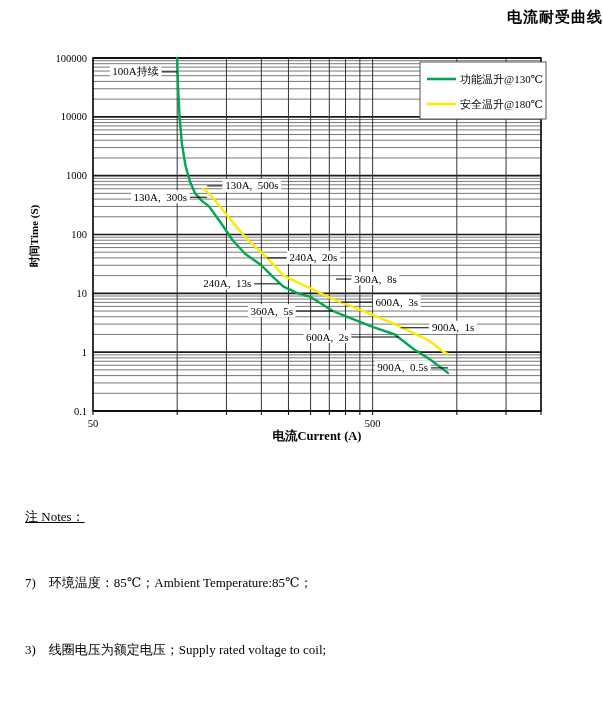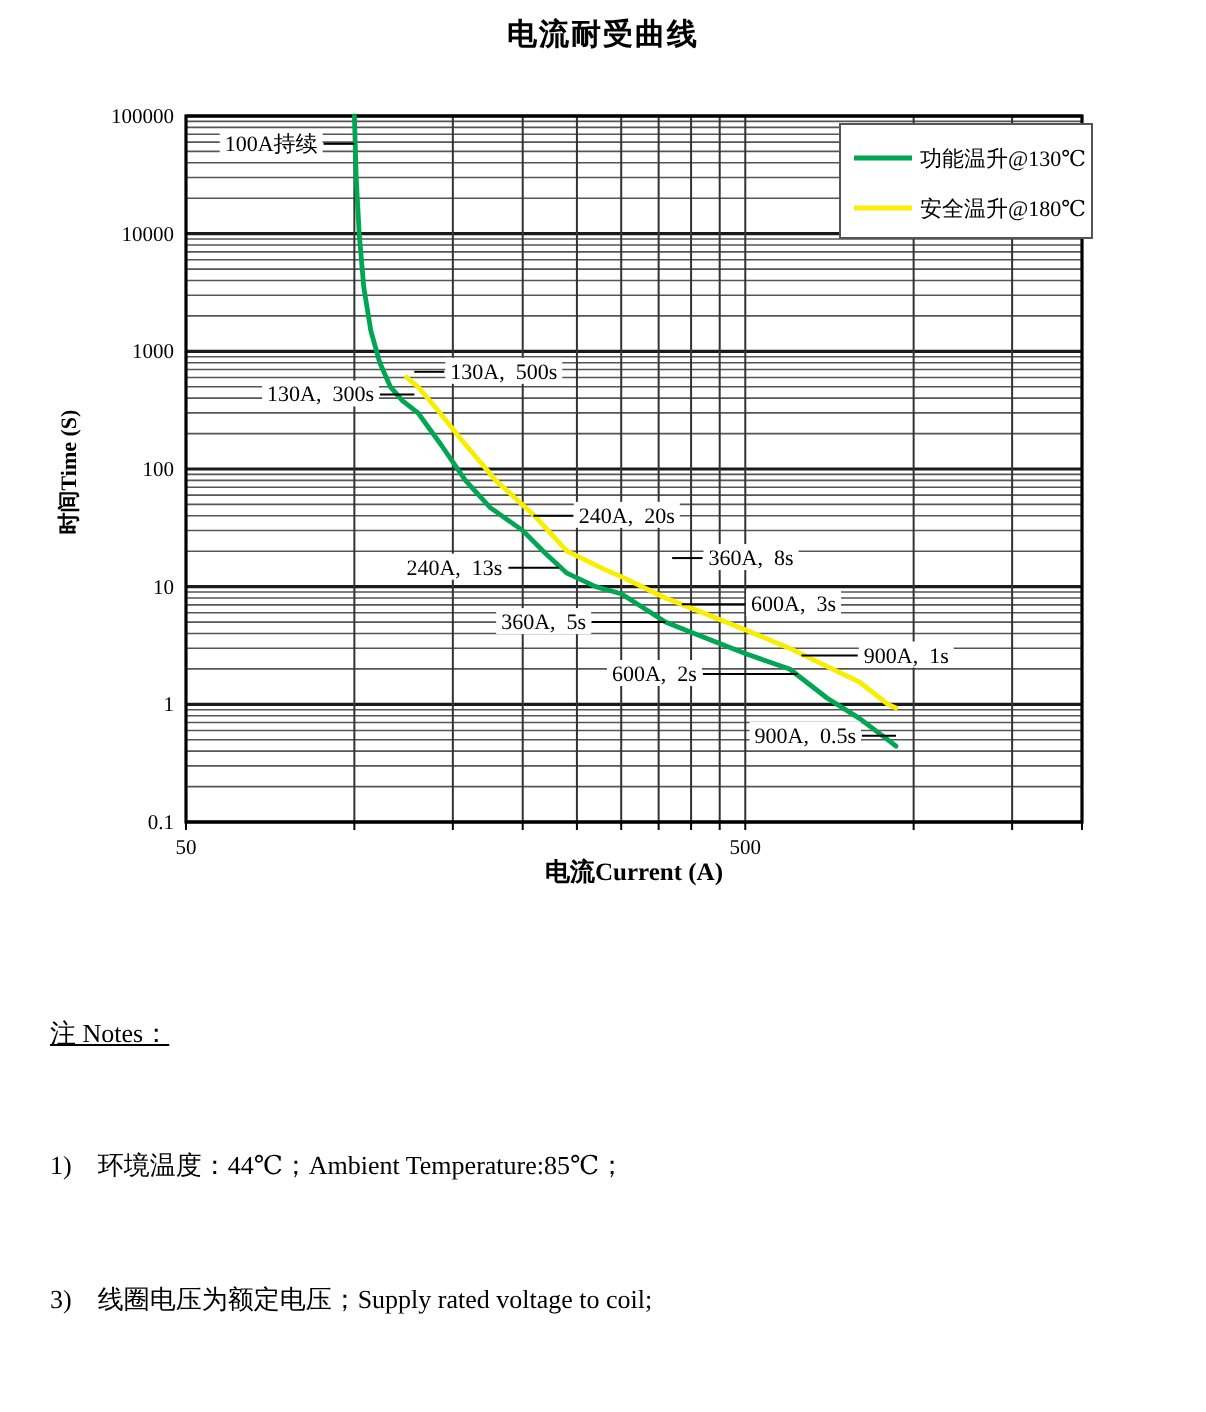--- a/index.html
+++ b/index.html
@@ -1,18 +1,18 @@
 <!DOCTYPE html>
 <html><head>
 <meta charset="utf-8">
 <style>
   html,body{margin:0;padding:0;background:#fff;}
   .page{position:relative;width:603px;height:706px;background:#fff;overflow:hidden;
         font-family:"Liberation Serif","DejaVu Serif",serif;color:#000;}
-  .chart-title{position:absolute;top:8px;left:0;width:100%;text-align:center;
+  .chart-title{position:absolute;top:8px;left:0;width:100%;text-align:right;
         font-size:15px;font-weight:bold;letter-spacing:1px;}
   #chart{position:absolute;top:0;left:0;}
   svg text{font-family:"Liberation Serif","DejaVu Serif",serif;fill:#000;}
   .notes{position:absolute;top:461px;left:25px;width:562px;font-size:13px;
         line-height:22.3px;white-space:pre-wrap;}
   .note-heading{white-space:pre-wrap;text-decoration:underline;}
   .note-item{white-space:pre-wrap;}
 </style>
 </head>
 <body>
@@ -155,19 +155,19 @@
       <g>
         <rect x="420" y="62" width="126" height="57" fill="#fff" stroke="#555" stroke-width="1"></rect>
         <line x1="427" x2="456" y1="79" y2="79" stroke="#00A651" stroke-width="2.6"></line>
         <text x="460" y="83" font-size="11">功能温升@130℃</text>
         <line x1="427" x2="456" y1="104" y2="104" stroke="#F7EE00" stroke-width="2.6"></line>
         <text x="460" y="108" font-size="11">安全温升@180℃</text>
       </g>
     </svg>
   <div class="notes">
     <div class="note-heading">注 Notes：</div>
-    <div class="note-item">1)    环境温度：44℃；Ambient Temperature:85℃；</div>
+    <div class="note-item">7)    环境温度：85℃；Ambient Temperature:85℃；</div>
     <div class="note-item">3)    线圈电压为额定电压；Supply rated voltage to coil;</div>
     
     
     
   </div>
 </div>
 
 </body></html>

